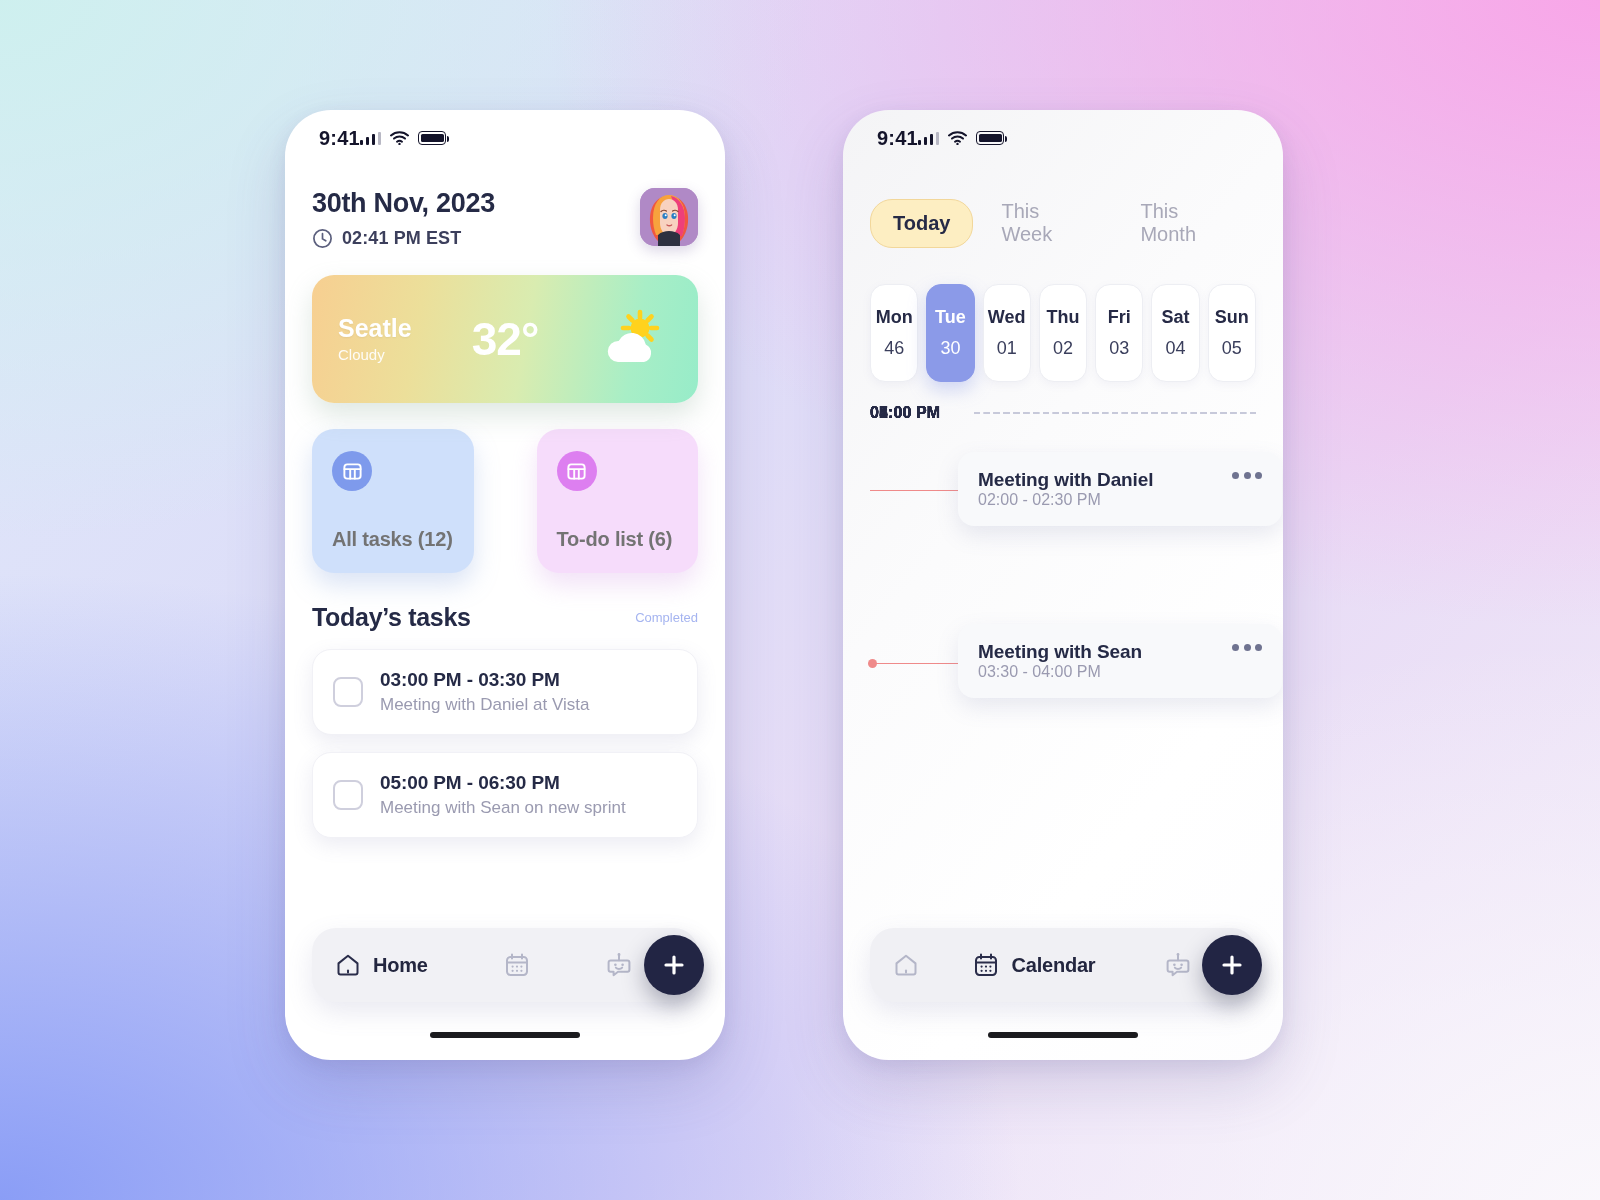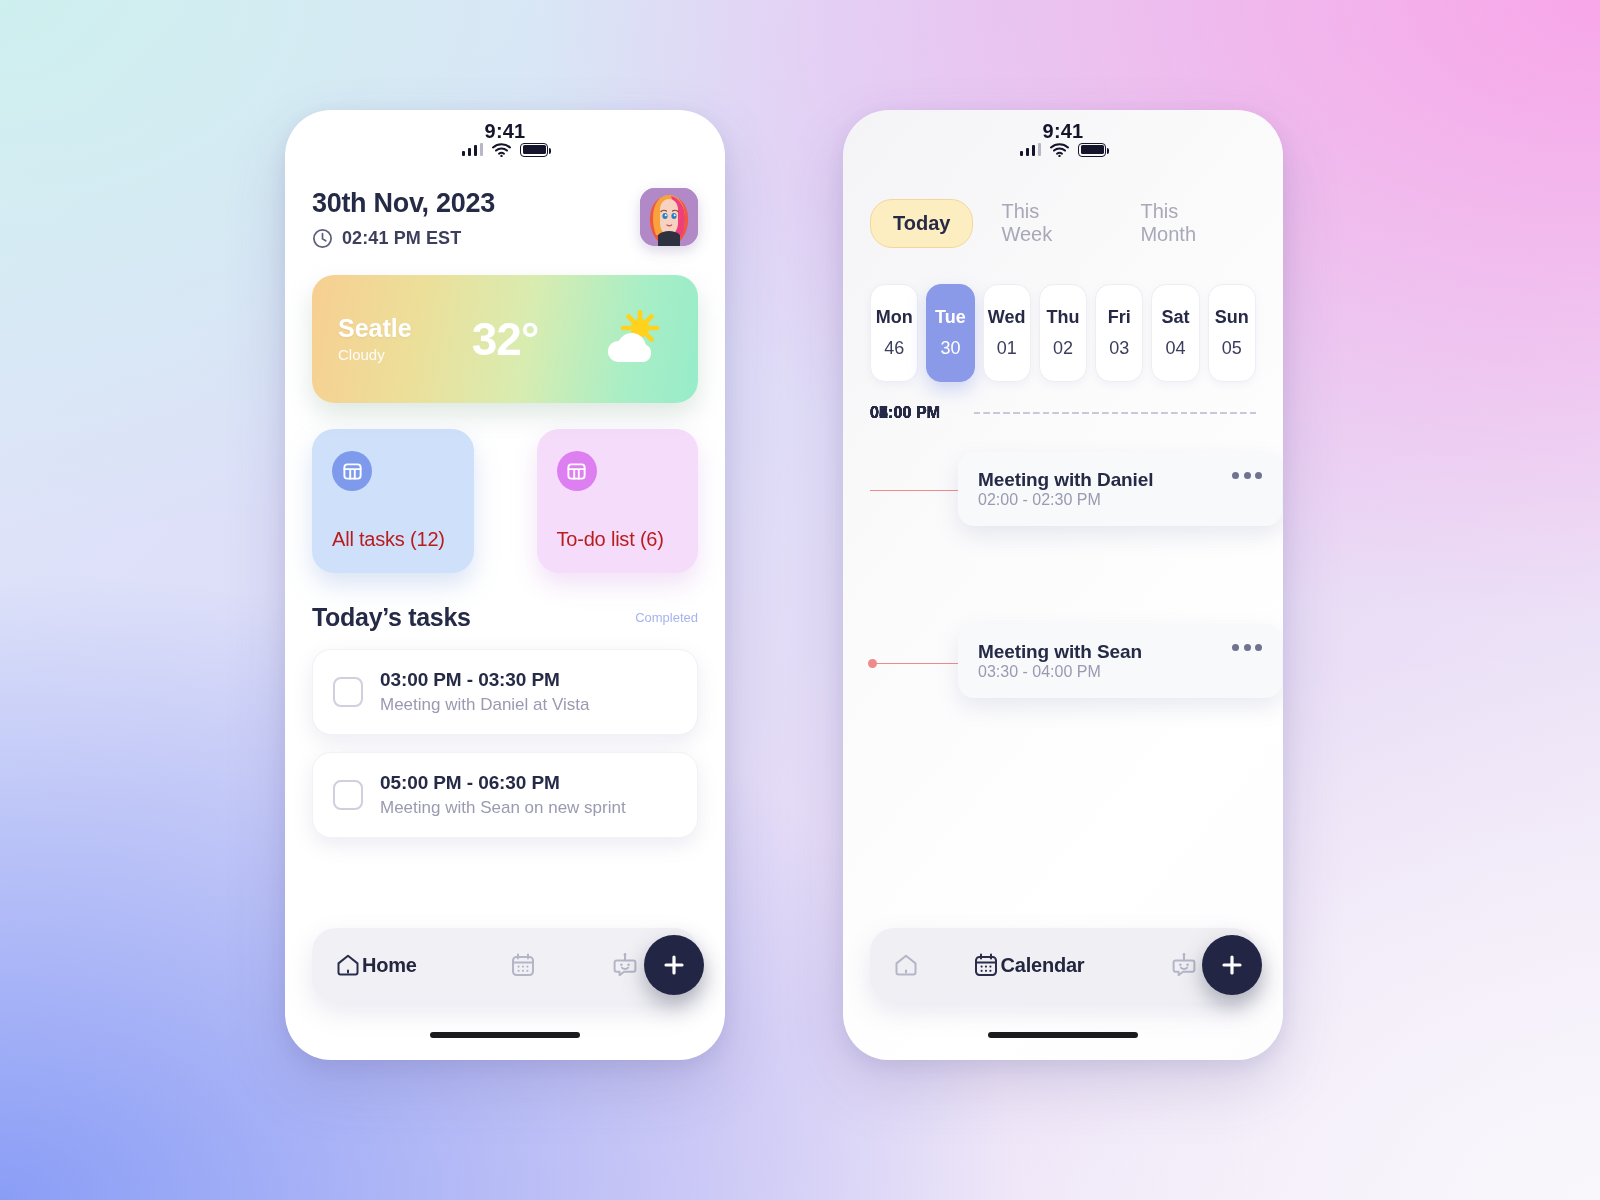--- a/index.html
+++ b/index.html
@@ -21,21 +21,21 @@
     position:absolute; width:440px; height:950px; border-radius:46px;
     background:#ffffff; overflow:hidden;
     box-shadow: 0 26px 60px rgba(80,70,140,0.18), 0 6px 18px rgba(80,70,140,0.10);
   }
   #phone-left  { left:285px; top:110px; background:#ffffff; }
   #phone-right { left:843px; top:110px;
     background:linear-gradient(130deg,#f4f4f6 0%, #fbfbfc 38%, #ffffff 72%, #fdfdfe 100%); }
 
   
   .statusbar { position:relative; height:56px; padding:0 34px; display:flex;
-    align-items:center; justify-content:center;flex-direction:column; }
+    align-items:center; justify-content:flex-start; }
   .sb-time { font-size:20px; font-weight:700; color:#14142b; letter-spacing:.2px; }
   .sb-icons { display:flex; align-items:center; gap:9px; }
   .bars { display:flex; align-items:flex-end; gap:2.5px; height:13px; }
   .bars i { width:3.5px; background:#14142b; border-radius:1px; display:block; }
   .bars i:nth-child(1){height:5px;} .bars i:nth-child(2){height:8px;}
   .bars i:nth-child(3){height:11px;} .bars i:nth-child(4){height:13px;background:#b8b8c4;}
   .batt { width:28px; height:14px; border:1.8px solid #14142b; border-radius:4px;
     position:relative; padding:1.6px; }
   .batt::after { content:""; position:absolute; right:-4px; top:4px; width:2.4px; height:6px;
     background:#14142b; border-radius:0 2px 2px 0; }
@@ -62,40 +62,40 @@
   .w-icon { position:absolute; right:24px; top:50%; transform:translateY(-50%); }
 
   .quick { display:flex; gap:25px; margin-top:26px; }
   .qcard { flex:1; height:144px; border-radius:22px; padding:22px 20px;
     display:flex; flex-direction:column; justify-content:space-between; }
   .qcard.blue { background:#cfe0fb; box-shadow:0 12px 24px rgba(150,175,225,0.34); }
   .qcard.pink { background:#f6dcfb; box-shadow:0 12px 24px rgba(215,165,230,0.32);margin-left:38px; }
   .qicon { width:40px; height:40px; border-radius:50%; display:flex; align-items:center; justify-content:center; }
   .qicon.blue { background:#7e9aec; }
   .qicon.pink { background:#dd7ff0; }
-  .qlabel { font-size:20px; font-weight:400; color:#b91c1c; letter-spacing:-.2px; }
+  .qlabel { font-size:20px; font-weight:700; color:#737373; letter-spacing:-.2px; }
 
   .sec-head { display:flex; align-items:center; justify-content:space-between; margin-top:30px; }
   .sec-title { font-size:25px; font-weight:700; color:#252a46; letter-spacing:-.3px; }
   .sec-link { font-size:13px; font-weight:500; color:#a5b4f0; }
 
   .task { margin-top:17px; background:#fff; border-radius:19px; padding:19px 20px;
     display:flex; align-items:center; gap:17px;
     box-shadow:0 7px 20px rgba(120,120,170,0.14); border:1px solid #f1f1f6; }
   .tbox { width:30px; height:30px; border:2px solid #cfcfdd; border-radius:8px; flex:none; }
   .ttime { font-size:19px; font-weight:700; color:#252a46; letter-spacing:-.1px; }
   .tdesc { font-size:17px; font-weight:400; color:#9a9ab0; margin-top:4px; }
 
   
   .navbar { position:absolute; left:27px; right:27px; bottom:58px; height:74px;
     border-radius:24px; display:flex; align-items:center; padding:0 22px;
     background:#f1f1f5; box-shadow:0 10px 26px rgba(120,120,170,0.16); }
   #phone-right .navbar { background:#f0f0f4; }
   .nav-items { flex:1; display:flex; align-items:center; }
-  .nav-item { display:flex; align-items:center; }
+  .nav-item { display:flex; align-items:center; gap:11px; }
   .nav-label { font-size:20px; font-weight:700; color:#23263f; letter-spacing:-.2px; }
   .fab { position:absolute; right:-6px; top:50%; transform:translateY(-50%);
     width:60px; height:60px; border-radius:50%; background:#222544;
     display:flex; align-items:center; justify-content:center;
     box-shadow:0 10px 22px rgba(34,37,68,0.34); }
   .home-ind { position:absolute; left:50%; bottom:22px; transform:translateX(-50%);
     width:150px; height:6px; border-radius:3px; background:#1b1b1e; }
 
   
   .r-body { padding:0 27px; }

